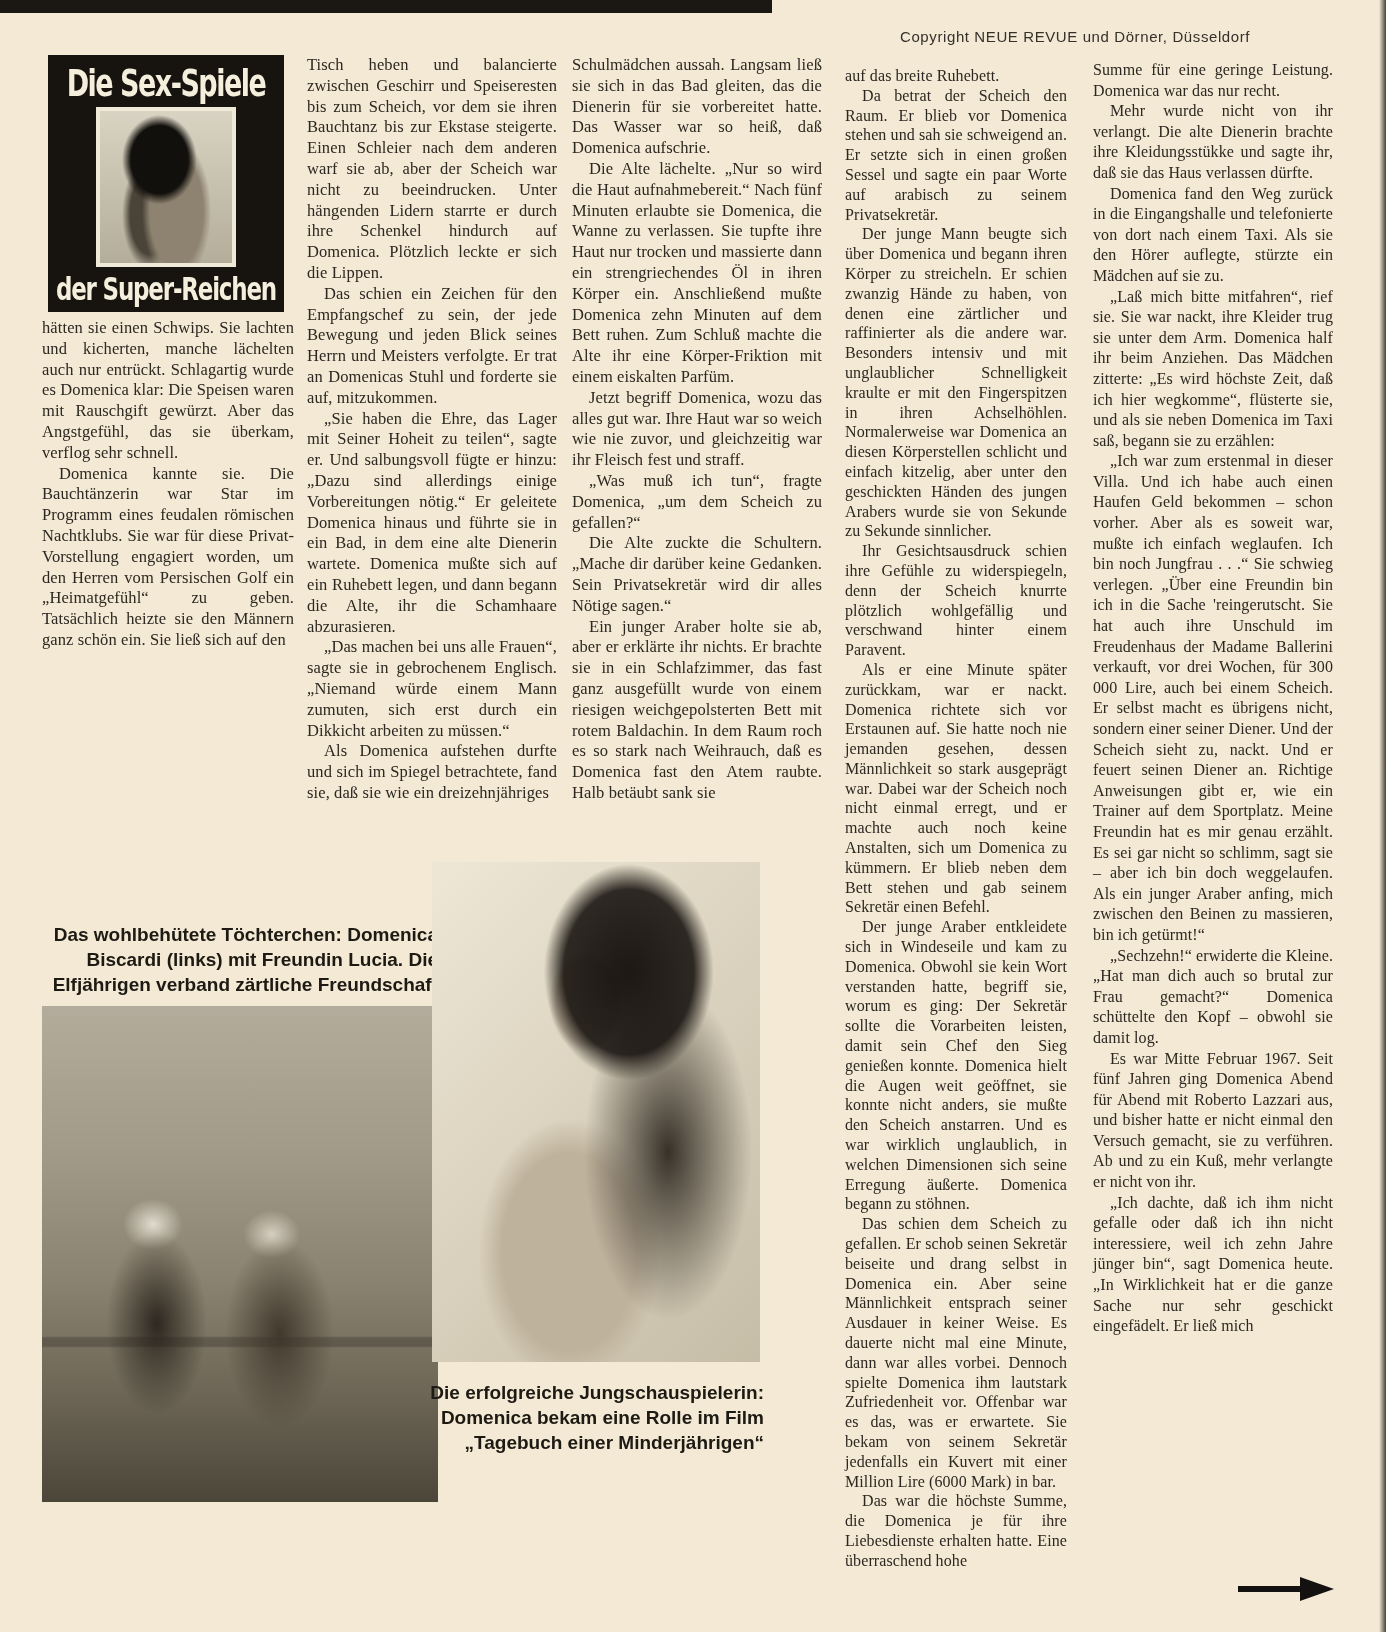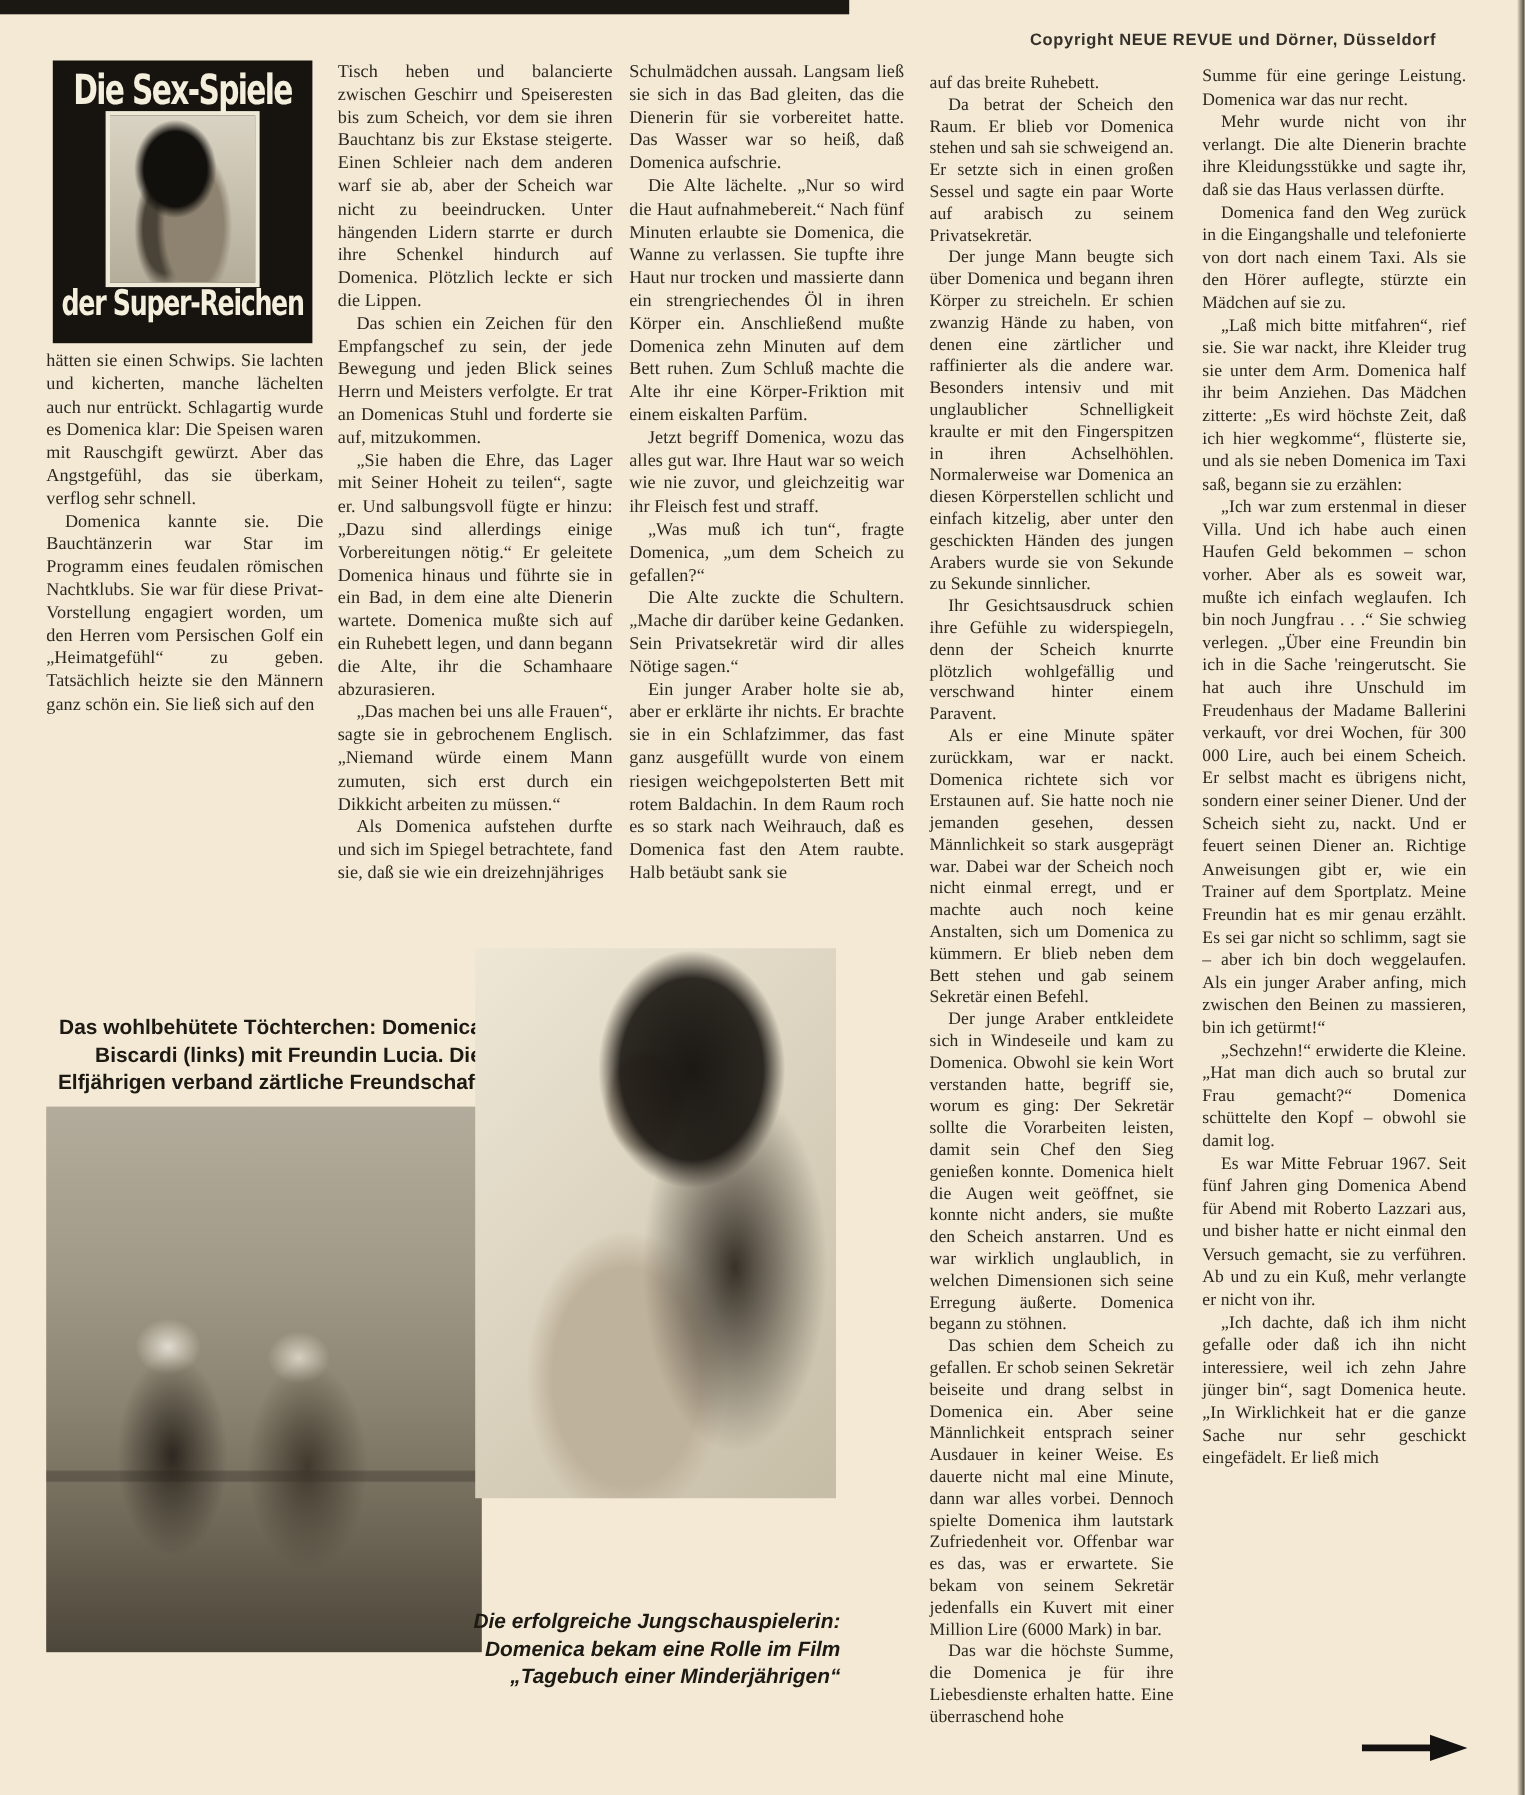--- a/index.html
+++ b/index.html
@@ -5,29 +5,29 @@
   html,body{margin:0;padding:0;background:#8a8378;}
   .page{
     position:relative;width:1386px;height:1632px;margin:0 auto;
     background:#f3e9d5;overflow:hidden;
     font-family:"Liberation Serif", serif;color:#2c2720;
   }
   .top-strip{position:absolute;left:0;top:0;width:772px;height:13px;background:#1b1712;}
   .right-shadow{position:absolute;right:0;top:0;width:7px;height:100%;
     background:linear-gradient(to left, rgba(43,35,26,.85), rgba(43,35,26,0));}
   .copyright{
-    position:absolute;left:900px;top:28px;width:442px;text-align:center;
-    font-family:"Liberation Sans", sans-serif;font-weight:bold;font-size:15px;
+    position:absolute;left:900px;top:28px;width:442px;text-align:left;
+    font-family:"Liberation Sans", sans-serif;font-weight:normal;font-size:15px;
     letter-spacing:.6px;color:#35302a;
   }
   
   .title-box{
     position:absolute;left:48px;top:55px;width:236px;height:257px;
     background:#17130e;display:flex;flex-direction:column;align-items:center;
-    justify-content:space-between;padding:6px 0 20px 0;box-sizing:border-box;
+    justify-content:space-between;padding:6px 0 8px 0;box-sizing:border-box;
   }
   .tb-line{
     font-family:"DejaVu Sans", sans-serif;font-weight:bold;color:#f4eedd;
     transform:scaleY(1.4);transform-origin:center;white-space:nowrap;
   }
   .tb-line1{font-size:27px;letter-spacing:-1.5px;margin-top:6px;}
   .tb-line2{font-size:23px;letter-spacing:-1.2px;margin-bottom:2px;}
   .tb-photo{
     width:140px;height:160px;border:4px solid #efe9d8;box-sizing:border-box;
     background:
@@ -44,21 +44,21 @@
   .col2{left:307px;top:55px;width:250px;height:775px;}
   .col3{left:572px;top:55px;width:250px;height:775px;}
   .col4{left:845px;top:66px;width:222px;height:1566px;font-size:16px;line-height:19.8px;}
   .col5{left:1093px;top:60px;width:240px;height:1572px;font-size:16px;line-height:20.6px;}
   
   .caption{
     font-family:"Liberation Sans", sans-serif;font-weight:bold;color:#1d1913;
     font-size:19px;line-height:25px;text-align:right;position:absolute;
   }
   .caption-girls{left:42px;top:922px;width:396px;}
-  .caption-actress{left:430px;top:1462px;width:334px;font-style:italic;}
+  .caption-actress{left:430px;top:1380px;width:334px;}
   
   .photo{position:absolute;}
   .photo-girls{
     left:42px;top:1006px;width:396px;height:496px;
     background:
       radial-gradient(ellipse 72px 130px at 29% 64%, rgba(38,33,26,.92), rgba(38,33,26,0) 70%),
       radial-gradient(ellipse 78px 135px at 60% 66%, rgba(58,49,38,.88), rgba(58,49,38,0) 70%),
       radial-gradient(ellipse 40px 34px at 28% 44%, rgba(232,228,216,.9), rgba(232,228,216,0) 75%),
       radial-gradient(ellipse 38px 32px at 58% 46%, rgba(225,219,205,.85), rgba(225,219,205,0) 75%),
       repeating-linear-gradient(to bottom, rgba(30,26,20,0) 0 330px, rgba(30,26,20,.28) 332px 340px, rgba(30,26,20,0) 342px 376px),

